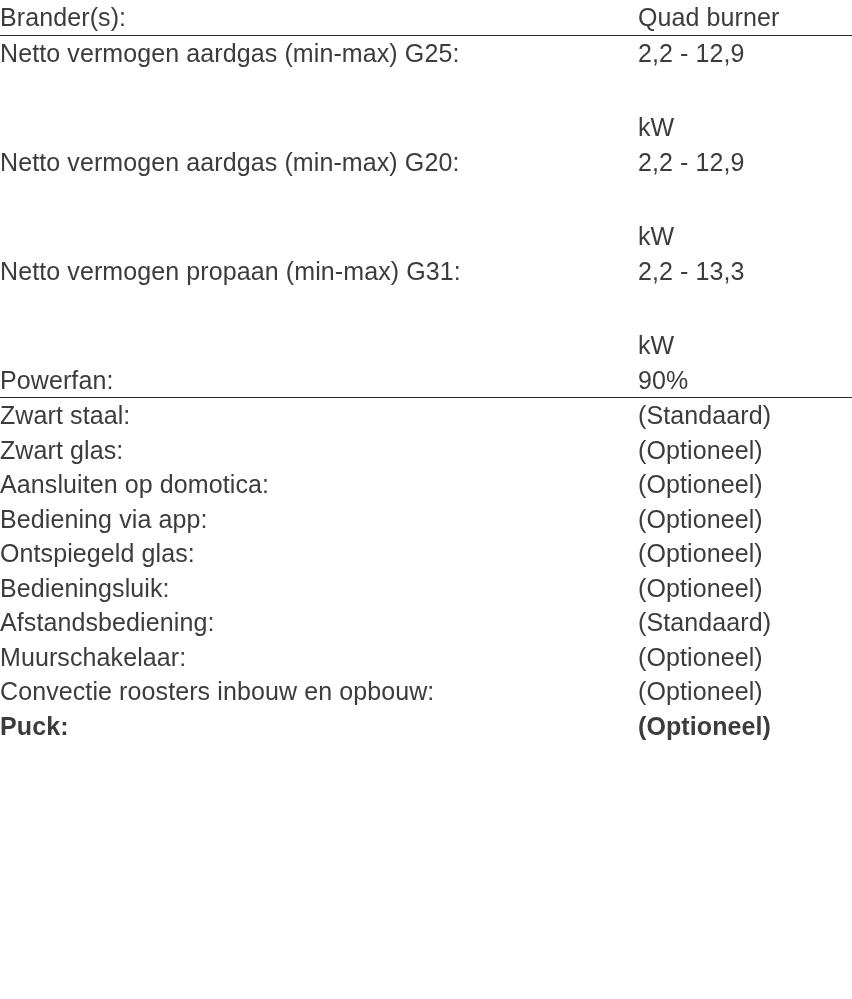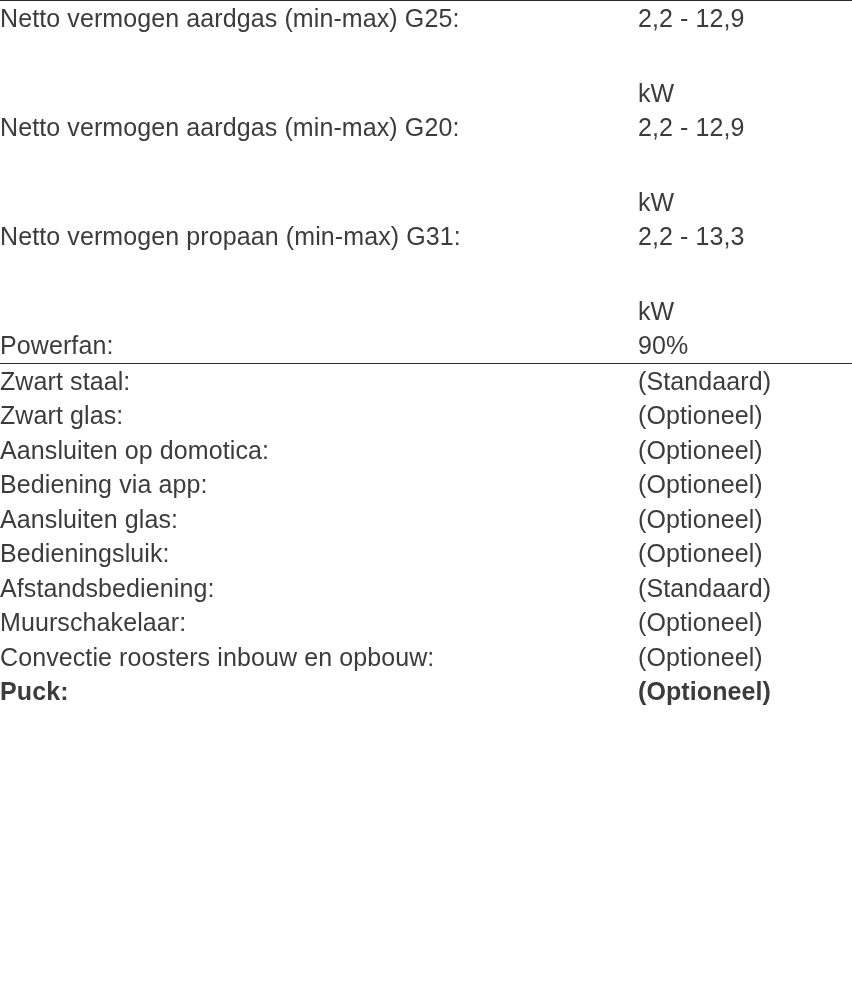--- a/index.html
+++ b/index.html
@@ -52,20 +52,24 @@
   .value-break {
     display: block;
     margin-top: 40px;
   }
 </style>
 </head>
 <body>
 
 <table class="spec-table">
   <tbody>
+    <tr class="group-start row-first">
+      <td class="cell-label">Brander(s):</td>
+      <td class="cell-value">Quad burner</td>
+    </tr>
 
 
     <tr class="group-start">
       <td class="cell-label">Netto vermogen aardgas (min-max) G25:</td>
       <td class="cell-value">
         <span>2,2 - 12,9</span>
         <span class="value-break">kW</span>
       </td>
     </tr>
     <tr>
@@ -97,21 +101,21 @@
     </tr>
     <tr>
       <td class="cell-label">Aansluiten op domotica:</td>
       <td class="cell-value">(Optioneel)</td>
     </tr>
     <tr>
       <td class="cell-label">Bediening via app:</td>
       <td class="cell-value">(Optioneel)</td>
     </tr>
     <tr>
-      <td class="cell-label">Aansluiten glas:</td>
+      <td class="cell-label">Ontspiegeld glas:</td>
       <td class="cell-value">(Optioneel)</td>
     </tr>
     <tr>
       <td class="cell-label">Bedieningsluik:</td>
       <td class="cell-value">(Optioneel)</td>
     </tr>
     <tr>
       <td class="cell-label">Afstandsbediening:</td>
       <td class="cell-value">(Standaard)</td>
     </tr>

